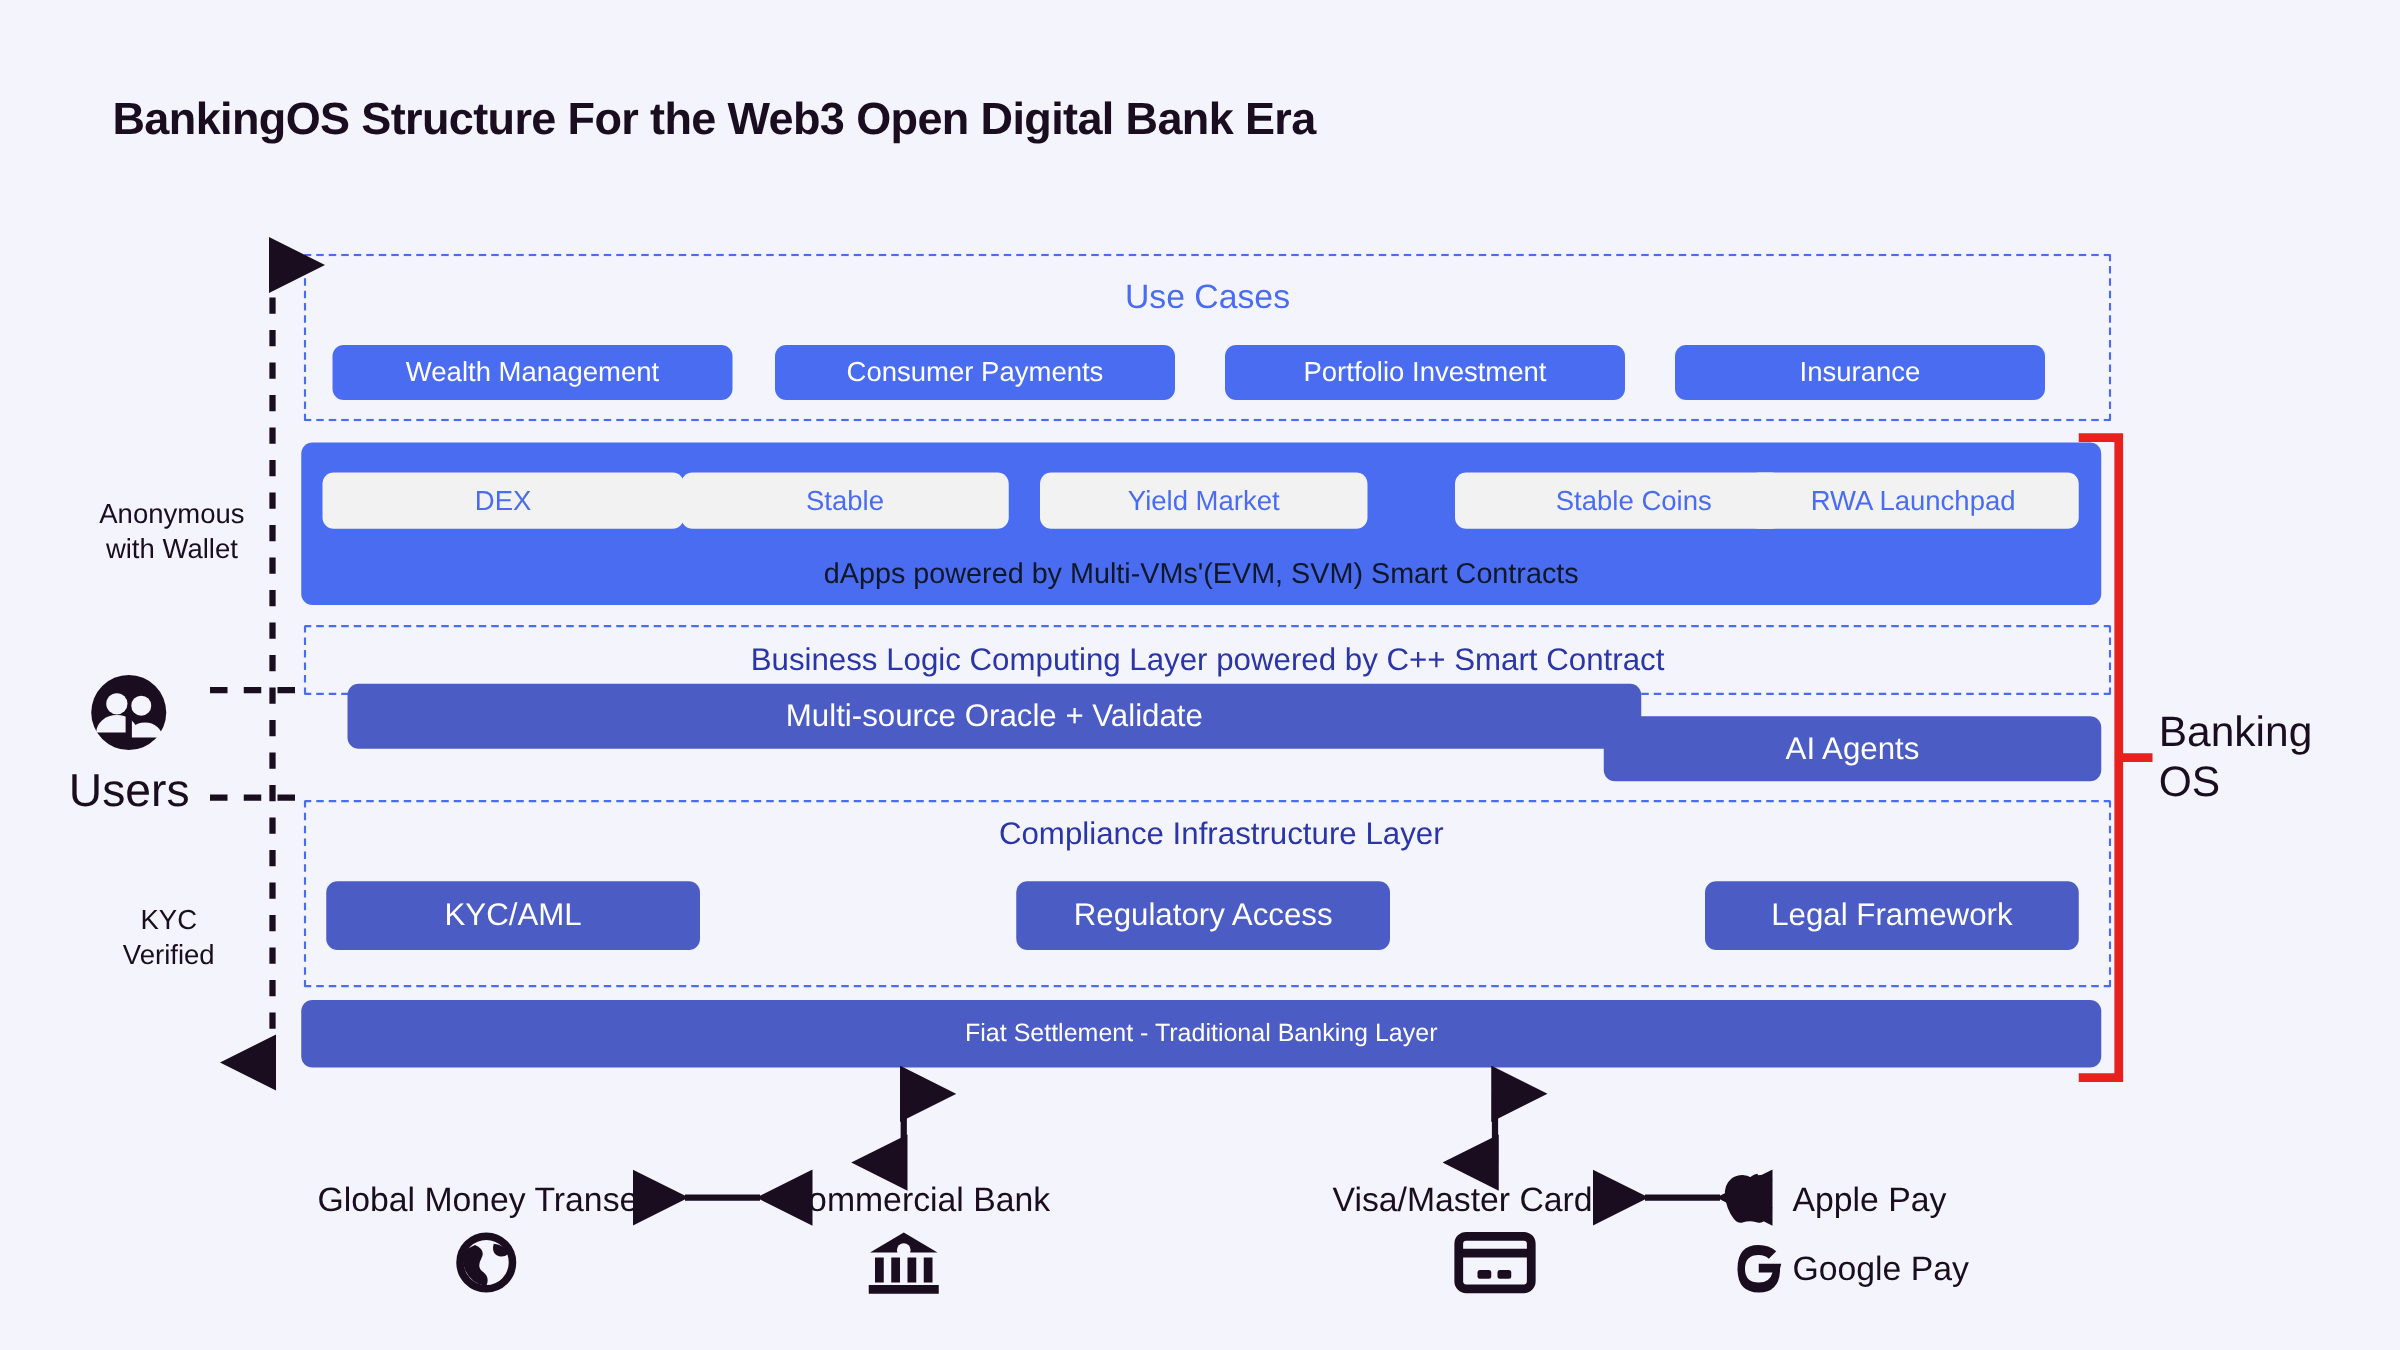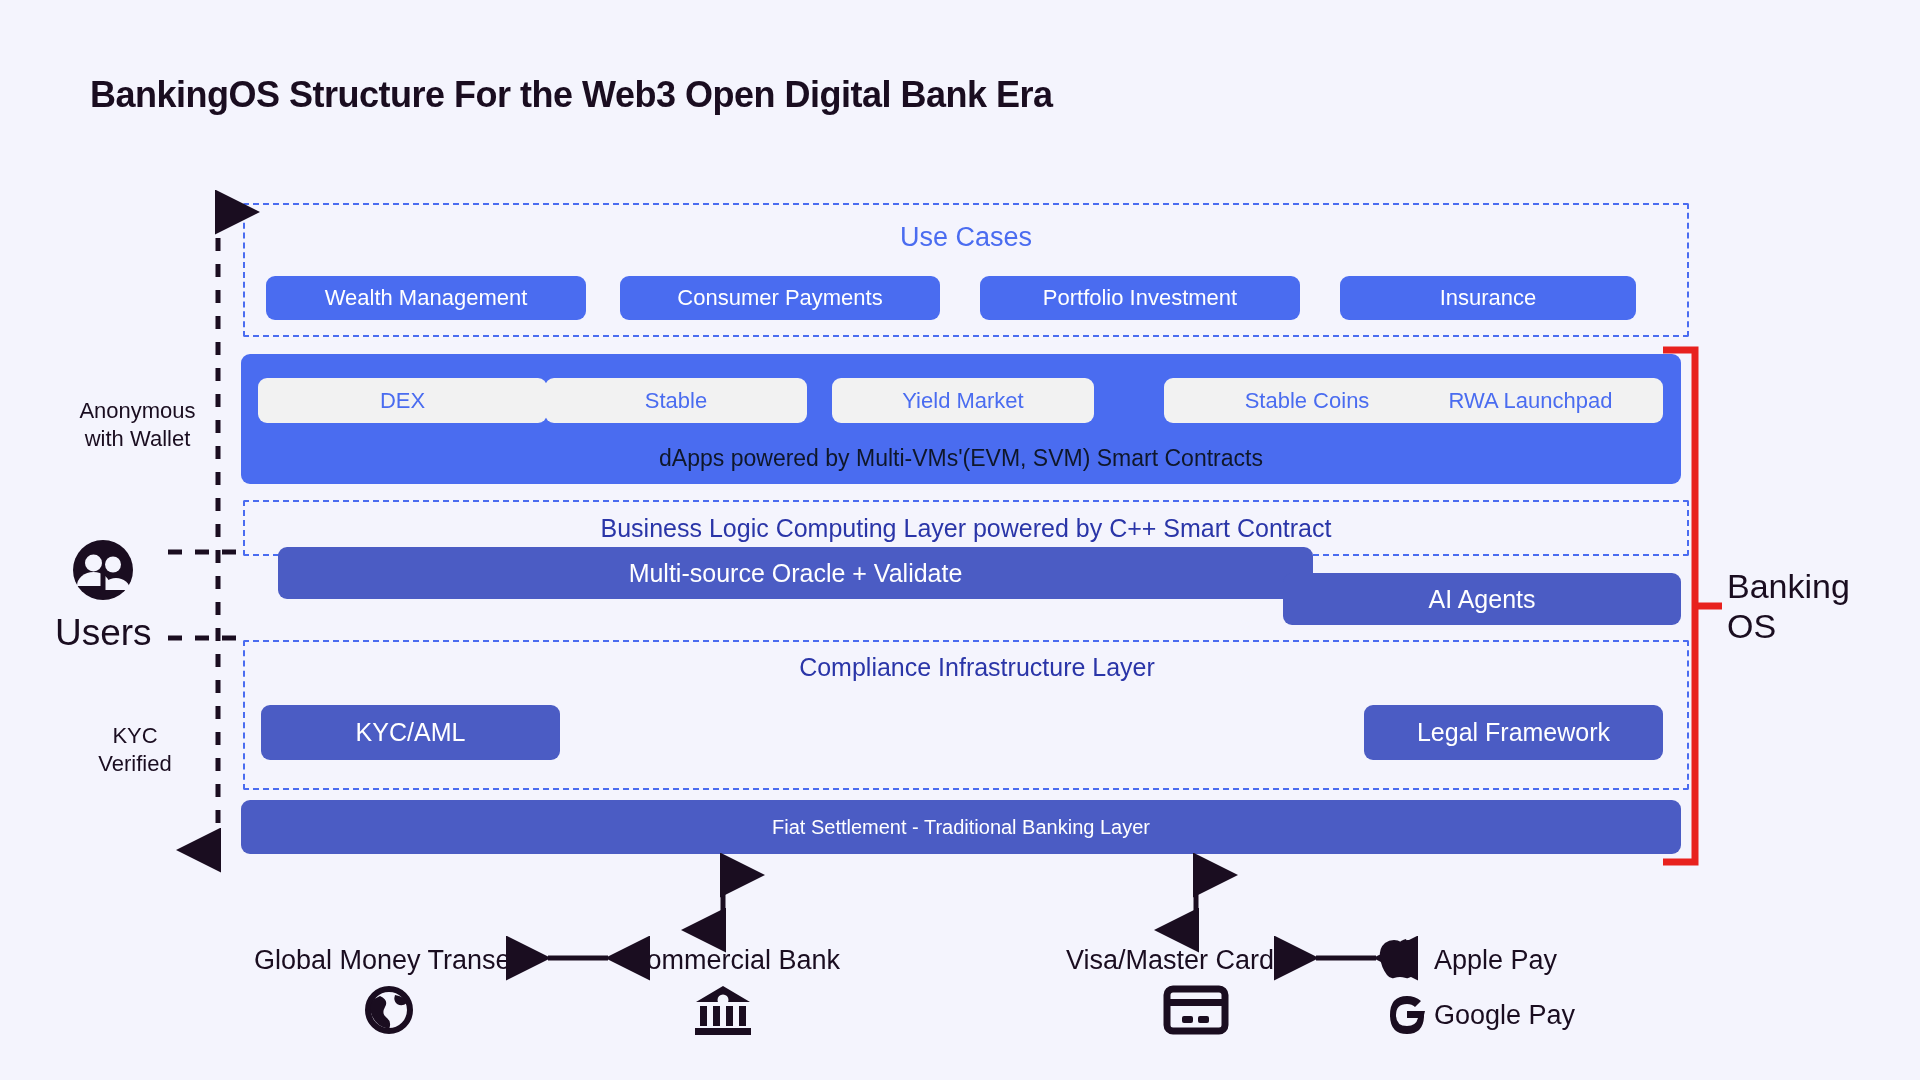--- a/index.html
+++ b/index.html
@@ -135,20 +135,21 @@
     <span>Multi-source Oracle + Validate</span>
   </div>
   <div class="band muted" style="left:1283px; top:573px; width:398px; height:52px; font-size:25px;">
     <span>AI Agents</span>
   </div>
 
   <div class="dashed" style="left:243px; top:640px; width:1446px; height:150px;"></div>
   <div class="section-label dark" style="left:254px; top:653px; width:1446px; font-size:25px;">Compliance Infrastructure Layer</div>
 
   <div class="pill solid-muted" style="left:261px; top:705px; width:299px; height:55px; font-size:25px;">KYC/AML</div>
+  <div class="pill solid-muted" style="left:813px; top:705px; width:299px; height:55px; font-size:25px;">Regulatory Access</div>
   <div class="pill solid-muted" style="left:1364px; top:705px; width:299px; height:55px; font-size:25px;">Legal Framework</div>
 
   <div class="band muted" style="left:241px; top:800px; width:1440px; height:54px; font-size:20px;">
     <span>Fiat Settlement - Traditional Banking Layer</span>
   </div>
 
   <div class="left-label" style="left:40px; top:397px; width:195px;">Anonymous
 with Wallet</div>
   <div class="left-label" style="left:60px; top:722px; width:150px;">KYC
 Verified</div>

